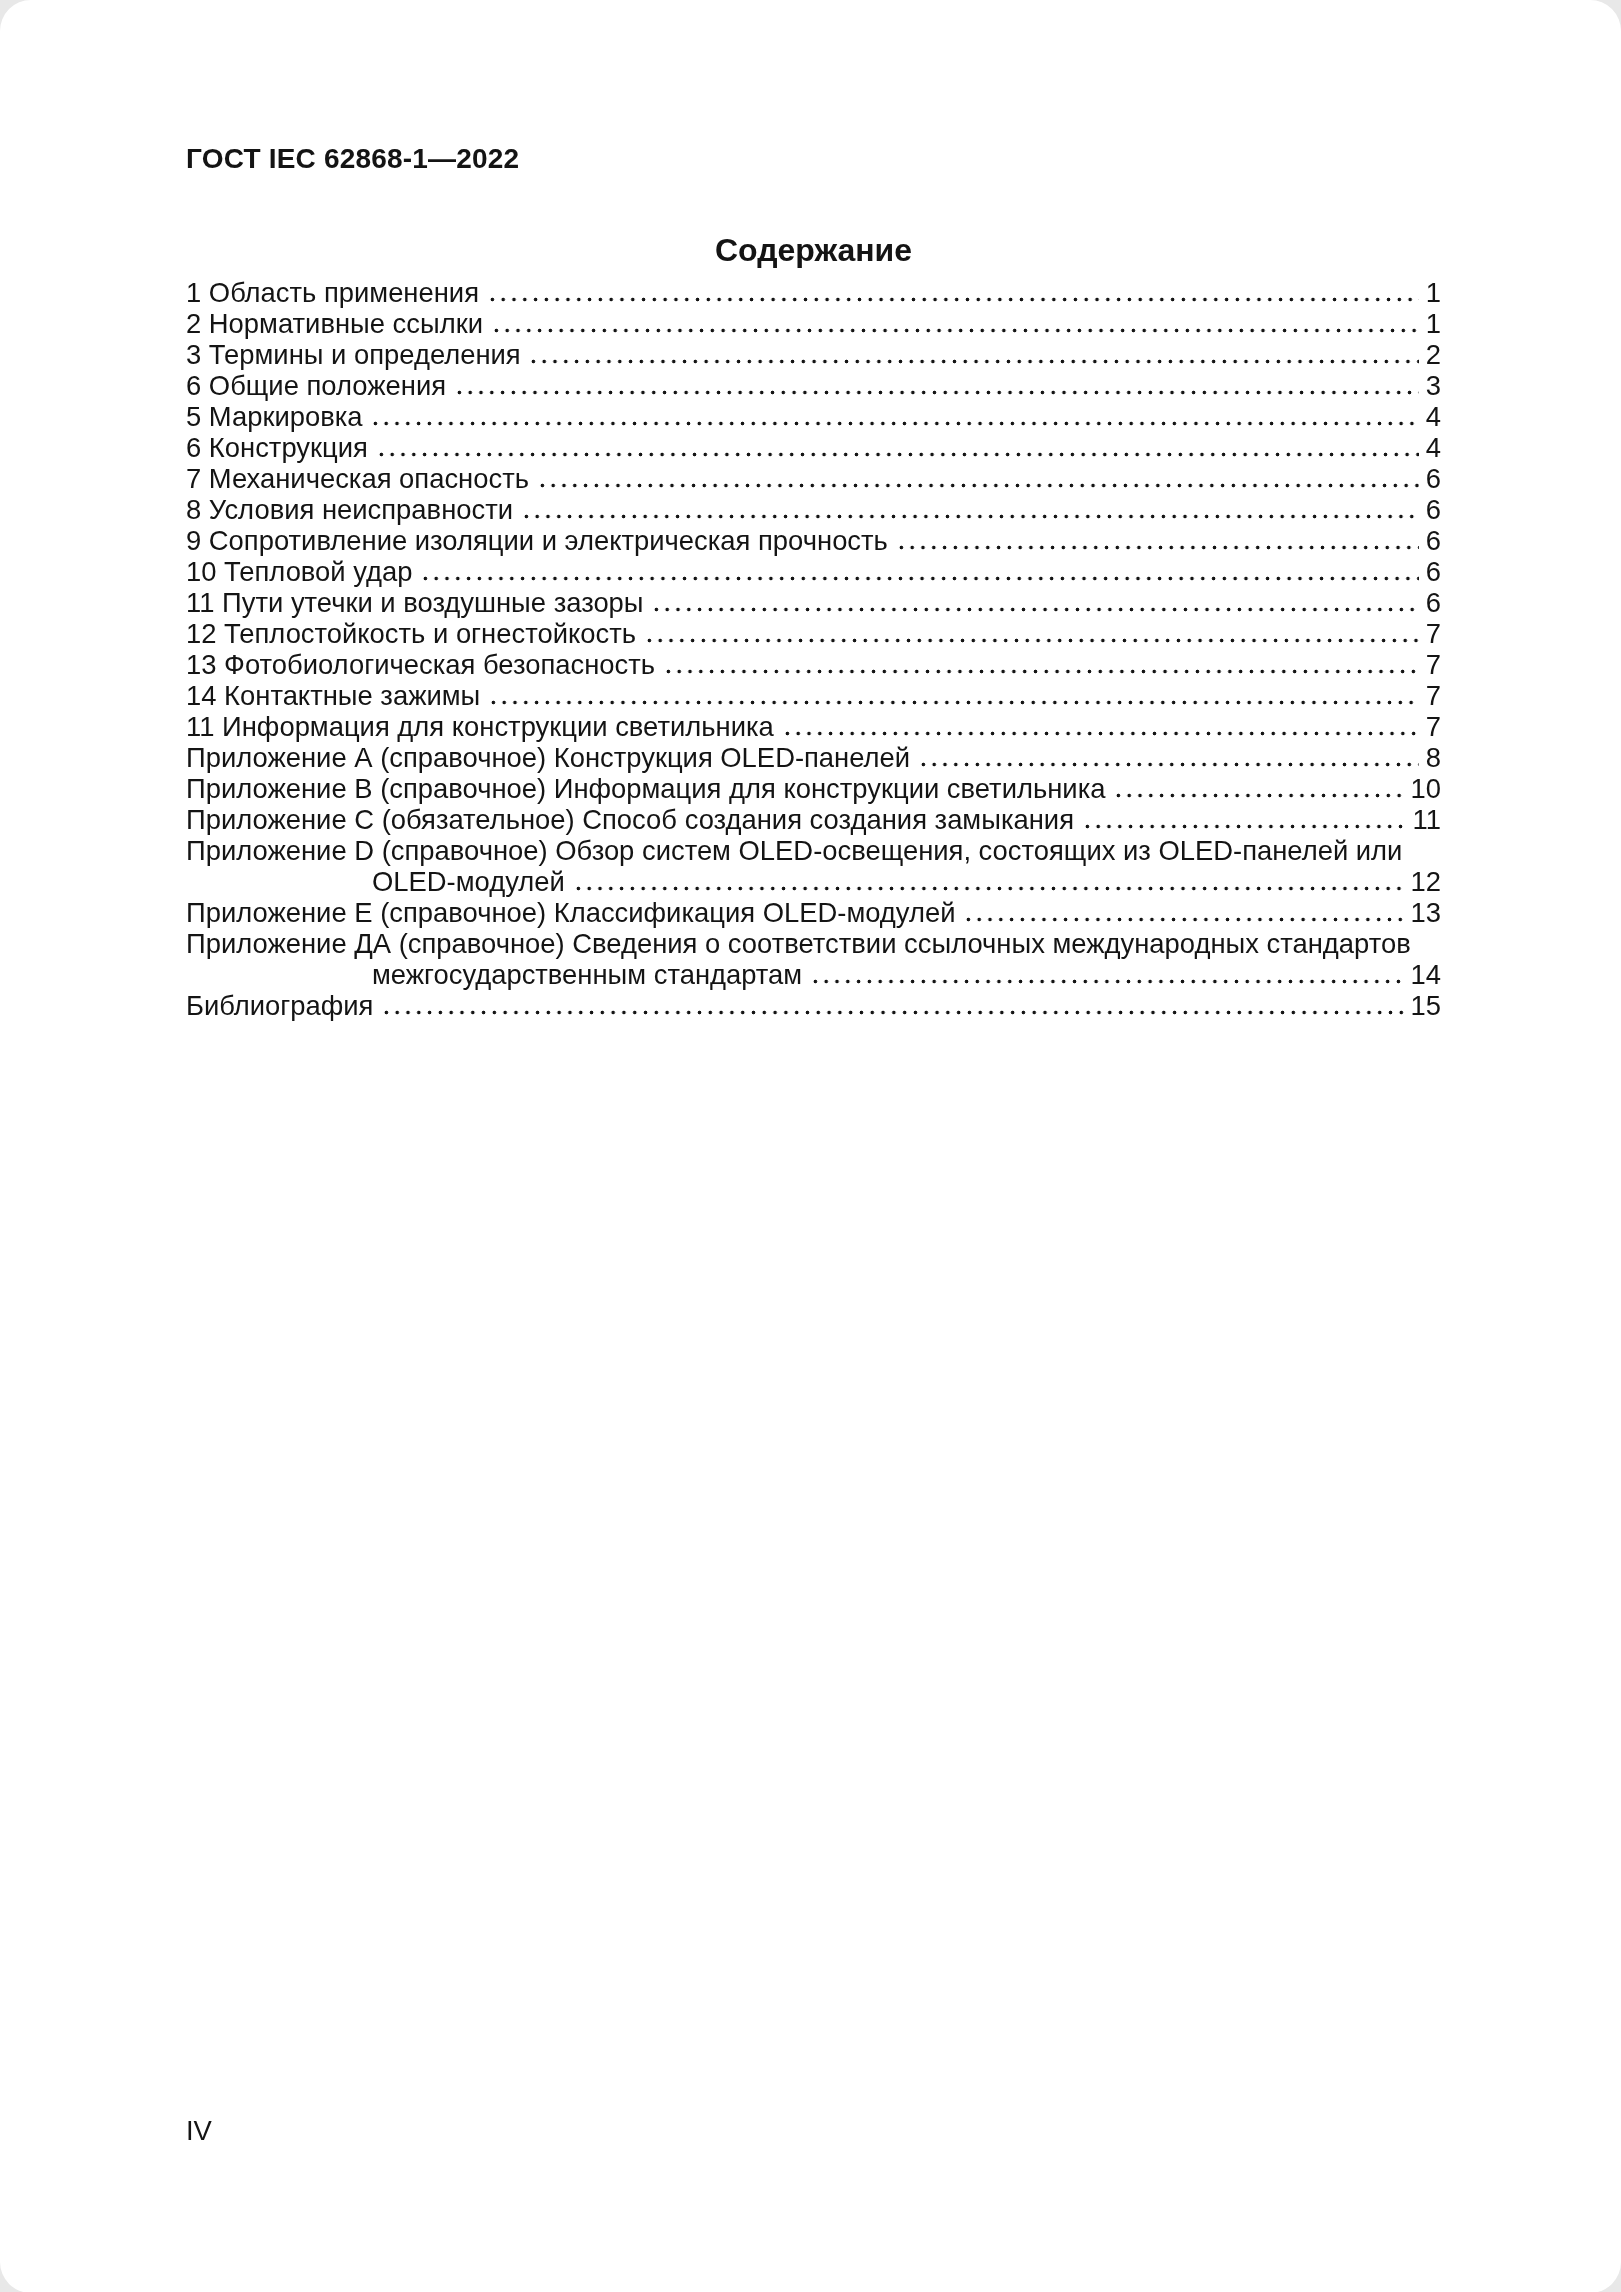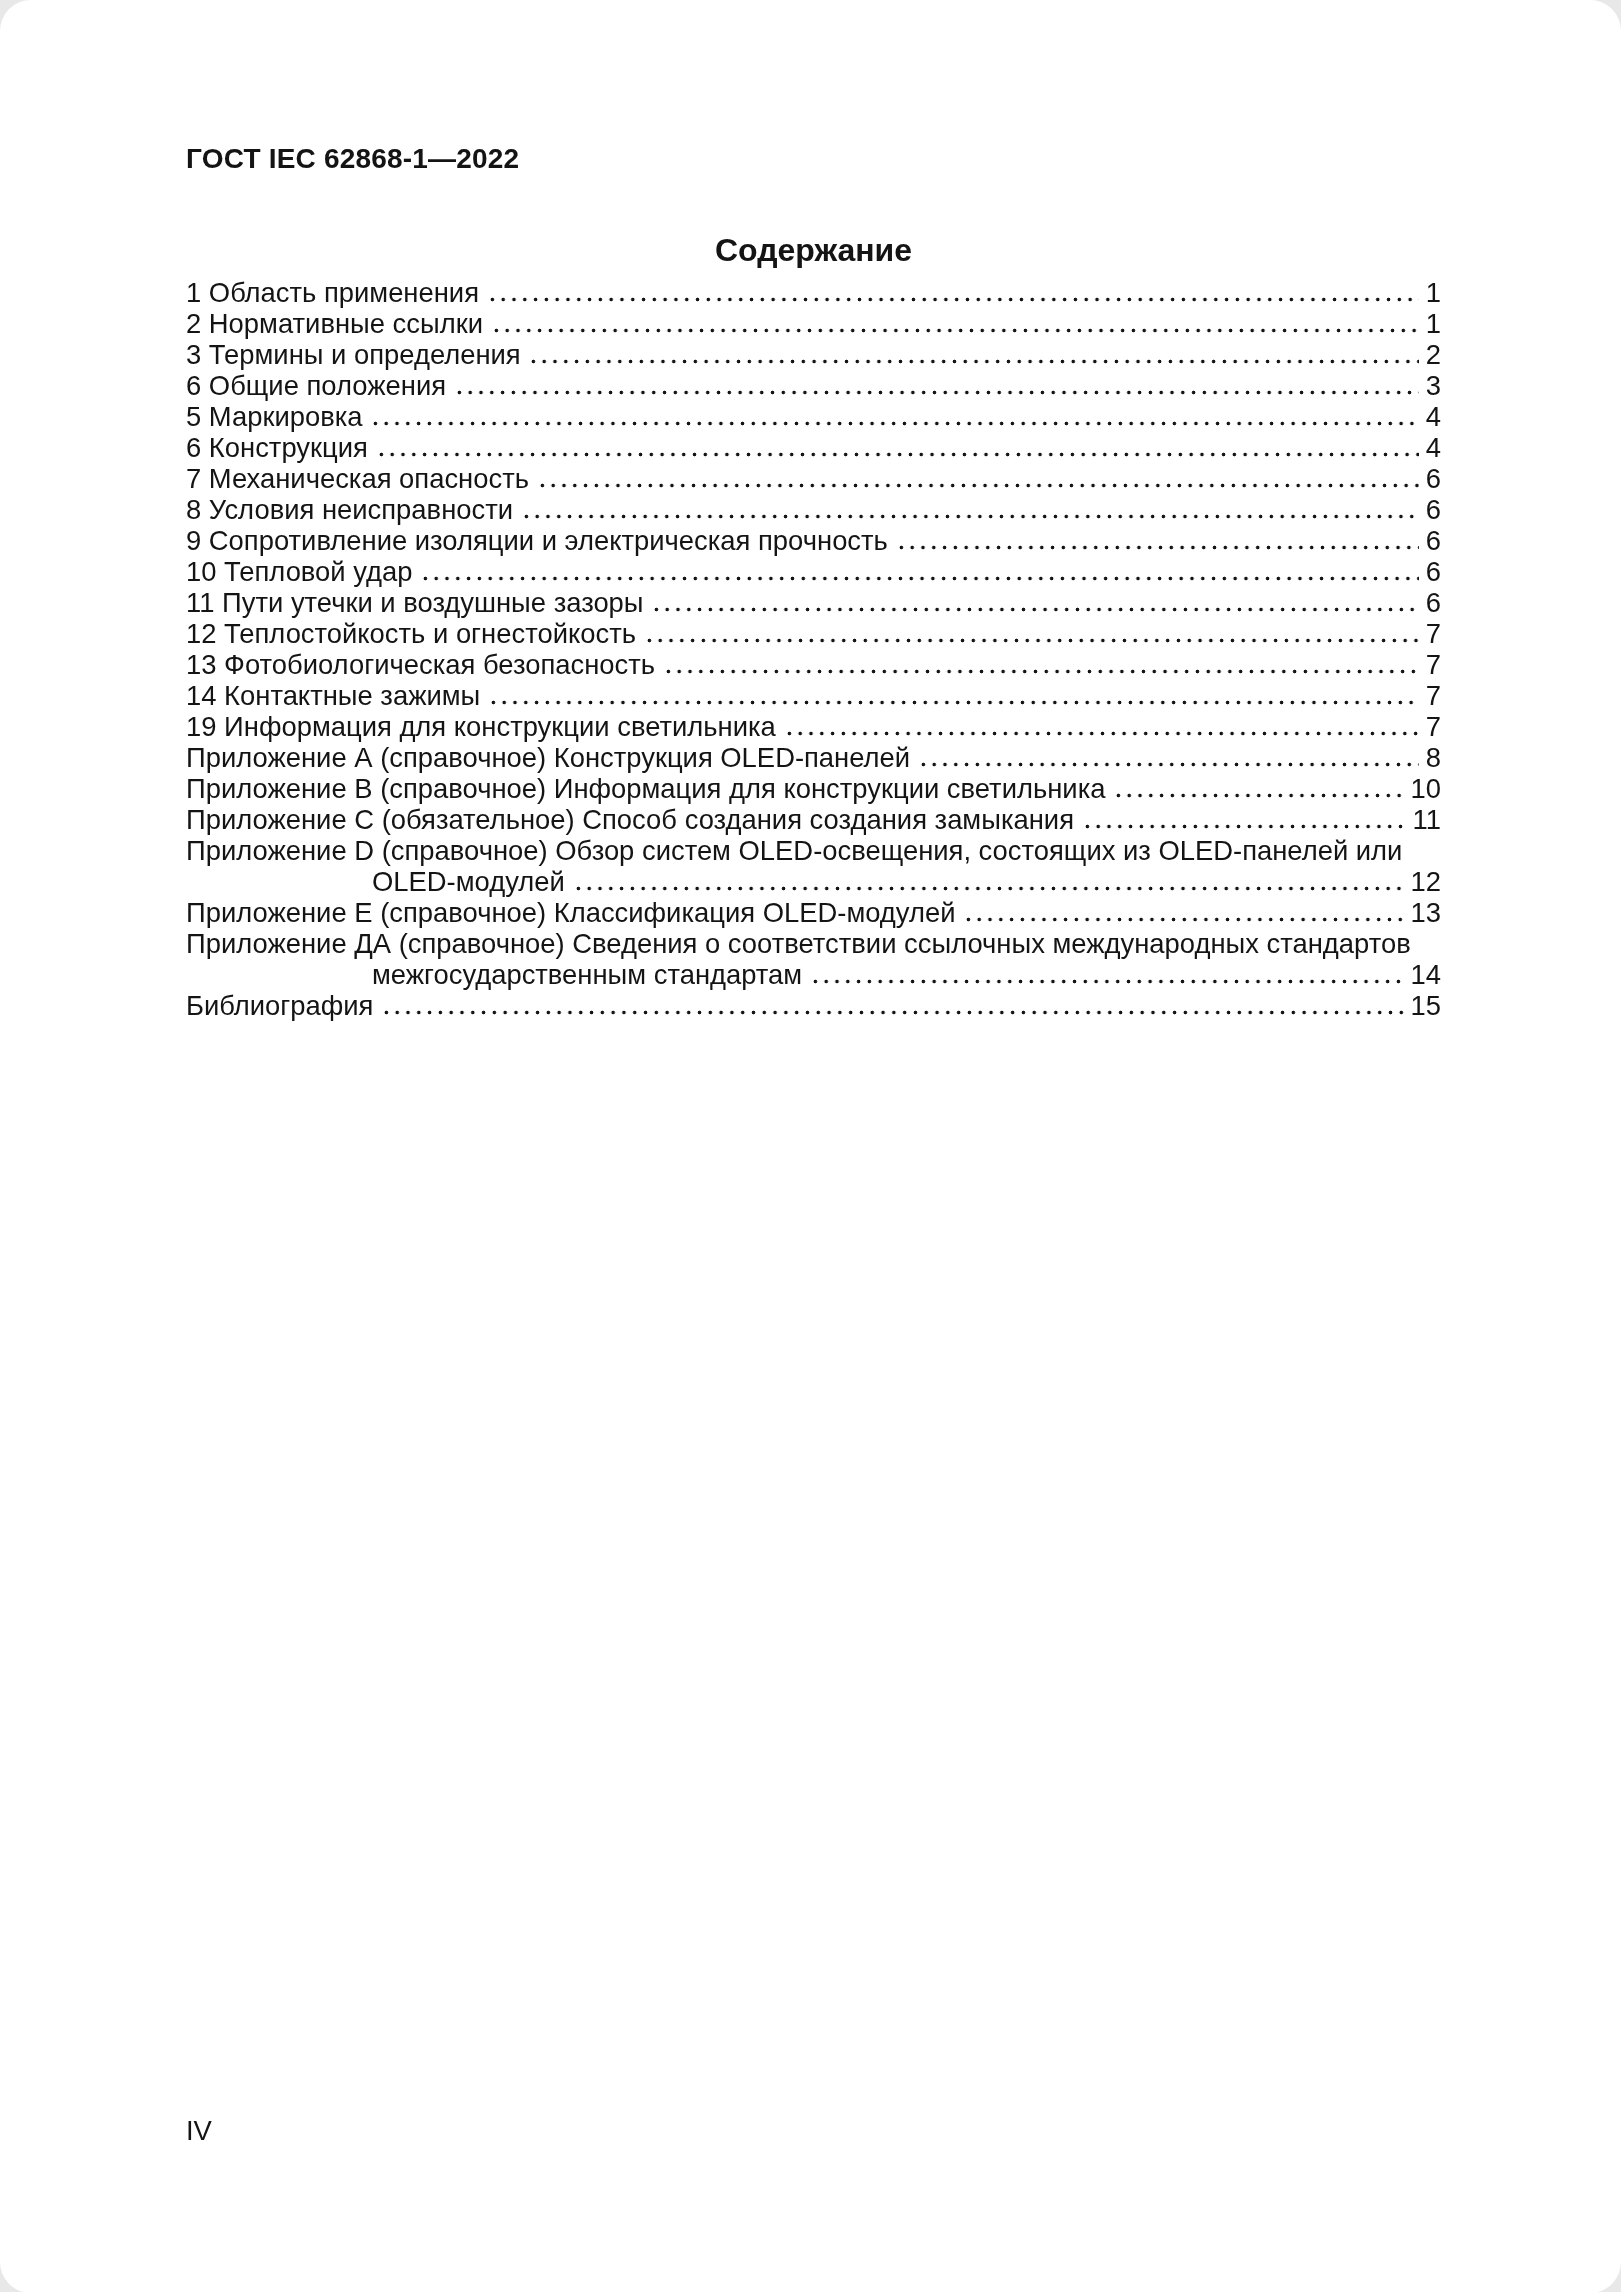--- a/index.html
+++ b/index.html
@@ -153,21 +153,21 @@
     <span class="toc-page">7</span>
   </div>
 
   <div class="toc-row">
     <span class="toc-text">14 Контактные зажимы</span>
     <span class="leader"></span>
     <span class="toc-page">7</span>
   </div>
 
   <div class="toc-row">
-    <span class="toc-text">19 Информация для конструкции светильника</span>
+    <span class="toc-text">11 Информация для конструкции светильника</span>
     <span class="leader"></span>
     <span class="toc-page">7</span>
   </div>
 
   <div class="toc-row">
     <span class="toc-text">Приложение А (справочное) Конструкция OLED-панелей</span>
     <span class="leader"></span>
     <span class="toc-page">8</span>
   </div>
 

